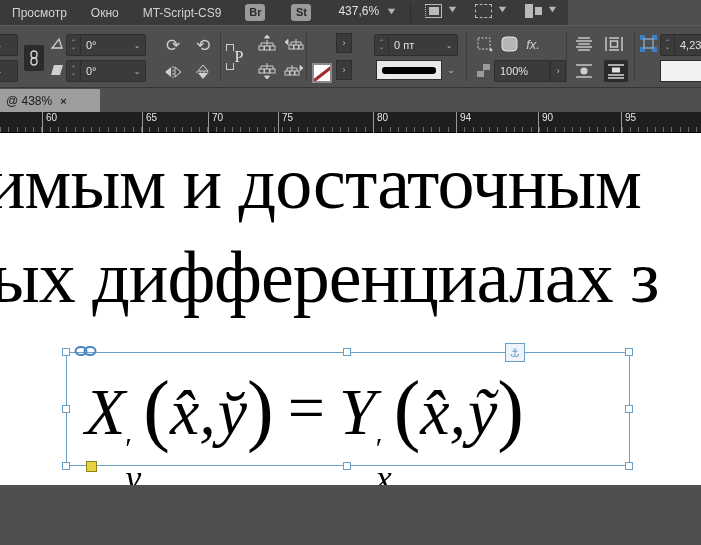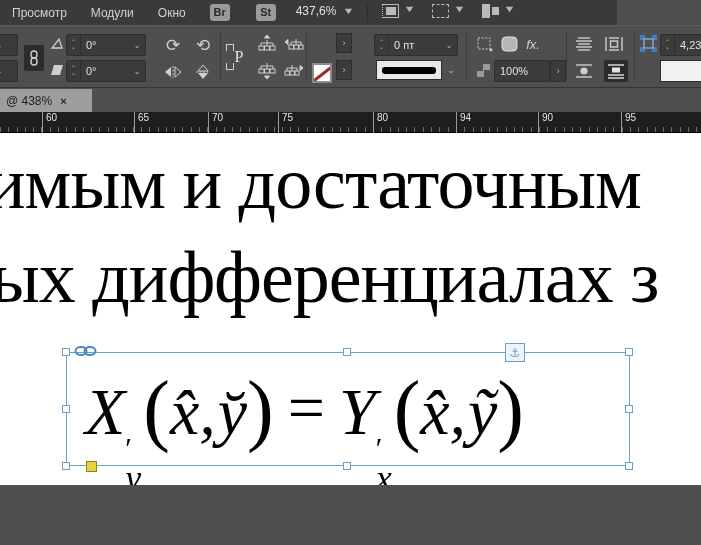--- a/index.html
+++ b/index.html
@@ -1,26 +1,26 @@
 <!DOCTYPE html>
 <html><head>
 <meta charset="utf-8">
 <style>
   * { margin:0; padding:0; box-sizing:border-box; }
   html,body { width:701px; height:545px; overflow:hidden; }
   body { font-family:"Liberation Sans", sans-serif; background:#4f4f4f; position:relative; }
 
   
-  .menubar { position:absolute; left:0; top:0; width:617px; height:25px;
+  .menubar { position:absolute; left:0; top:0; width:568px; height:25px;
     background:#3a3a3a; display:flex; align-items:center; color:#d2d2d2; font-size:12px; }
   .menu-item { padding:0 12px; height:25px; display:flex; align-items:center; cursor:default; }
   .mb-right { display:flex; align-items:flex-start; margin-left:12px; gap:6px; }
   .sq-btn { width:20px; height:17px; background:#9a9a9a; color:#2b2b2b; border-radius:3px;
     font-size:11px; font-weight:bold; display:flex; align-items:center; justify-content:center; }
-  .zoom-box { display:flex; align-items:center; gap:8px; margin-left:14px; color:#e0e0e0; font-size:12px; }
+  .zoom-box { display:flex; align-items:center; gap:8px; margin-left:21px; color:#e0e0e0; font-size:12px; }
   .chev { color:#b5b5b5; font-size:9px; transform:scaleX(1.4); }
   .vsep-mb { width:1px; height:18px; background:#2c2c2c; margin:0 8px; }
   .mb-icon { width:17px; height:14px; border:1px solid #b9b9b9; position:relative; }
   .mb-icon.grid { border-left:1px dotted #b9b9b9; background:linear-gradient(#b9b9b9,#b9b9b9) 3px 2px/10px 8px no-repeat; }
   .mb-icon.bracket { border:none; }
   .mb-icon.bracket:before { content:""; position:absolute; inset:0; border:1px dashed #b9b9b9; }
   .mb-icon.panes { border:none; background:
      linear-gradient(#b9b9b9,#b9b9b9) 0 0/8px 14px no-repeat,
      linear-gradient(#b9b9b9,#b9b9b9) 10px 3px/7px 8px no-repeat; }
 
@@ -55,21 +55,21 @@
   .p-bracket:after { right:0; bottom:2px; border-right:1px solid #cfcfcf; border-bottom:1px solid #cfcfcf; }
   .corner2:before { content:""; position:absolute; width:6px; height:6px; right:0; top:2px;
     border-right:1px solid #cfcfcf; border-top:1px solid #cfcfcf; }
   .corner2:after { content:""; position:absolute; width:6px; height:6px; left:0; bottom:2px;
     border-left:1px solid #cfcfcf; border-bottom:1px solid #cfcfcf; }
   .wrap-ic { width:20px; height:18px; display:flex; align-items:center; justify-content:center; }
   svg.ic { display:block; }
 
   
   .tabbar { position:absolute; left:0; top:89px; width:701px; height:23px; background:#4f4f4f; }
-  .tab { position:absolute; left:0; top:0; width:92px; height:23px; background:#9d9d9d; color:#1d1d1d;
+  .tab { position:absolute; left:0; top:0; width:100px; height:23px; background:#9d9d9d; color:#1d1d1d;
     font-size:12px; display:flex; align-items:center; padding:0 6px; gap:8px; }
   .tab .close { font-size:11px; font-weight:bold; color:#2a2a2a; }
 
   
   .ruler { position:absolute; left:0; top:112px; width:701px; height:21px; background:#1e1e1e;
     border-bottom:1px solid #000; }
   .ruler .minor { position:absolute; left:0; right:0; bottom:0; height:5px;
     background:repeating-linear-gradient(90deg,#6e6e6e 0 1px,transparent 1px 8.29px); }
   .tick { position:absolute; top:0; height:21px; border-left:1px solid #9a9a9a; color:#e6e6e6;
     font-size:10px; padding-left:3px; }
@@ -99,22 +99,22 @@
   .eq { font-style:normal; margin:0 14px; transform:translateY(-4px); }
   .comma { margin:0 2px 0 0; }
 
   .guide { position:absolute; left:0; top:386px; width:701px; height:2px; background:#6f94aa; }
 </style>
 </head>
 <body>
 
 <div class="menubar">
   <div class="menu-item">Просмотр</div>
-  <div class="menu-item">Модули</div>
   <div class="menu-item">Окно</div>
+  <div class="menu-item">MT-Script-CS9</div>
   <div class="mb-right">
     <div class="sq-btn">Br</div>
     <div style="width:14px"></div>
     <div class="sq-btn">St</div>
     <div class="zoom-box">
       <span>437,6%</span>
       <span class="chev">▼</span>
     </div>
     <div class="vsep-mb"></div>
     <span class="mb-icon grid"></span>
@@ -341,21 +341,21 @@
 <div class="tabbar">
   <div class="tab">
     <span>@ 438%</span>
     <span class="close">×</span>
   </div>
 </div>
 
 <div class="ruler">
   <div class="minor"></div>
   <span class="tick" style="left:42px">60</span>
-  <span class="tick" style="left:134px">65</span>
+  <span class="tick" style="left:142px">65</span>
   <span class="tick" style="left:208px">70</span>
   <span class="tick" style="left:278px">75</span>
   <span class="tick" style="left:373px">80</span>
   <span class="tick" style="left:456px">94</span>
   <span class="tick" style="left:538px">90</span>
   <span class="tick" style="left:621px">95</span>
 </div>
 
 <div class="canvas">
   <div class="docline line1">имым и достаточным</div>

